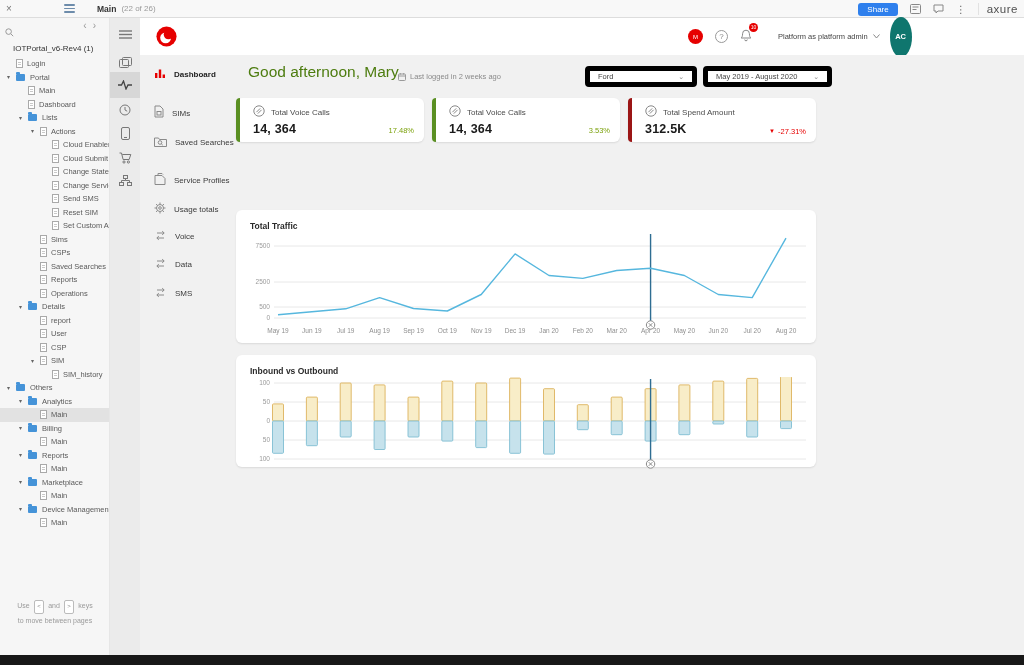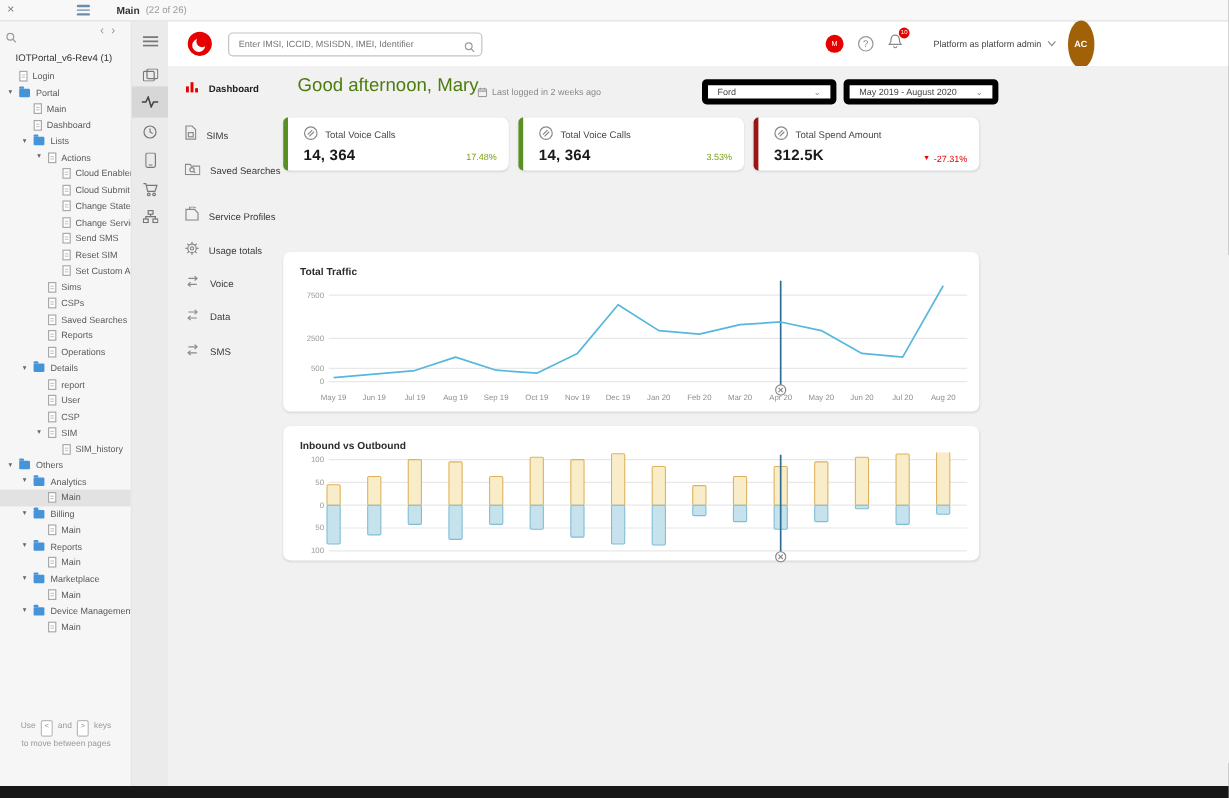--- a/index.html
+++ b/index.html
@@ -54,21 +54,21 @@
   .gsearch .mag{position:absolute;right:6px;top:5px;}
   .hdr-right{position:absolute;left:548px;top:0;height:37px;display:flex;align-items:center;gap:0;}
   .alert-circle{width:15px;height:15px;border-radius:50%;background:#e60000;color:#fff;font-size:6px;
     display:flex;align-items:center;justify-content:center;margin-right:12px;cursor:pointer;}
   .help-circ{width:13px;height:13px;border-radius:50%;border:1px solid #999;color:#888;font-size:8px;
     display:flex;align-items:center;justify-content:center;margin-right:12px;cursor:pointer;}
   .bell-wrap{position:relative;margin-right:26px;cursor:pointer;}
   .bell-badge{position:absolute;right:-6px;top:-5px;min-width:9px;height:9px;border-radius:5px;background:#e60000;
     color:#fff;font-size:5px;display:flex;align-items:center;justify-content:center;padding:0 1px;}
   .account{display:flex;align-items:center;gap:5px;font-size:7.5px;color:#444;cursor:pointer;margin-right:10px;}
-  .avatar{width:22px;height:40px;border-radius:50%;background:#a16207;color:#fff;font-size:7.5px;font-weight:bold;
+  .avatar{width:22px;height:40px;border-radius:50%;background:#0f766e;color:#fff;font-size:7.5px;font-weight:bold;
     display:flex;align-items:center;justify-content:center;cursor:pointer;}
   
   .appbody{position:absolute;left:140px;top:55px;width:884px;height:600px;background:#f1f1f1;}
   .navitem{position:absolute;left:14px;display:flex;align-items:center;gap:8px;cursor:pointer;}
   .navitem .nlabel{font-size:8px;color:#3a3a3a;}
   .navitem.active .nlabel{font-weight:bold;color:#222;}
   .content{position:absolute;inset:0;}
   .greeting{position:absolute;left:108px;top:8px;font-size:15.5px;color:#4d7c0f;}
   .lastlog{position:absolute;left:258px;top:17px;display:flex;align-items:center;gap:4px;font-size:7.5px;color:#8a8a8a;}
   .selectbox{position:absolute;top:11px;height:21px;background:#fff;border:5px solid #000000;border-radius:4px;
@@ -100,20 +100,37 @@
 
   <div class="topbar">
     <span class="tb-close">×</span>
     <span class="tb-burger">
         <i></i>
         <i></i>
         <i></i>
       </span>
     <span class="tb-title">Main</span>
     <span class="tb-count">(22 of 26)</span>
+    <div class="tb-right">
+      <button class="share-btn">Share</button>
+      <span class="tb-ic">
+        <svg width="11" height="10" viewBox="0 0 11 10">
+            <rect x="0.5" y="0.5" width="10" height="9" rx="1" fill="none" stroke="currentColor"></rect>
+            <line x1="2.5" y1="3" x2="8.5" y2="3" stroke="currentColor"></line>
+            <line x1="2.5" y1="5.5" x2="6.5" y2="5.5" stroke="currentColor"></line>
+          </svg>
+      </span>
+      <span class="tb-ic">
+        <svg width="11" height="10" viewBox="0 0 11 10">
+            <path d="M1 1 h9 v6 h-5 l-2 2 v-2 h-2 z" fill="none" stroke="currentColor"></path>
+          </svg>
+      </span>
+      <span class="kebab">⋮</span>
+      <span class="brand">axure</span>
+    </div>
   </div>
 
   <div class="sidebar">
     <div class="sb-head">
       <span class="sb-search">
         <svg width="9" height="9" viewBox="0 0 9 9">
             <circle cx="3.6" cy="3.6" r="2.8" fill="none" stroke="#999"></circle>
             <line x1="5.8" y1="5.8" x2="8.2" y2="8.2" stroke="#999"></line>
           </svg>
       </span>
@@ -369,29 +386,20 @@
   </div>
 
   <div class="appheader">
     <span class="voda-logo">
       <svg width="21" height="21" viewBox="0 0 24 24">
         <circle cx="12" cy="12" r="11.5" fill="#e60000"></circle>
         <circle cx="11" cy="13.5" r="6.2" fill="#ffffff"></circle>
         <circle cx="14.2" cy="9.8" r="5.4" fill="#e60000"></circle>
       </svg>
     </span>
-    <div class="gsearch">
-      <input type="text" placeholder="Enter IMSI, ICCID, MSISDN, IMEI, Identifier" style="">
-      <span class="mag">
-        <svg width="9" height="9" viewBox="0 0 9 9">
-            <circle cx="3.6" cy="3.6" r="2.8" fill="none" stroke="#9a9a9a"></circle>
-            <line x1="5.8" y1="5.8" x2="8.2" y2="8.2" stroke="#9a9a9a"></line>
-          </svg>
-      </span>
-    </div>
     <div class="hdr-right">
       <span class="alert-circle">M</span>
       <span class="help-circ">?</span>
       <span class="bell-wrap">
         <svg width="12" height="13" viewBox="0 0 12 13">
             <path d="M6 1.2 a3.4 3.4 0 0 1 3.4 3.4 c0 2.8 .7 3.6 1.5 4.4 H1.1 c.8-.8 1.5-1.6 1.5-4.4 A3.4 3.4 0 0 1 6 1.2z" fill="none" stroke="#888"></path>
             <path d="M4.7 10.5 a1.3 1.3 0 0 0 2.6 0" fill="none" stroke="#888"></path>
           </svg>
         <span class="bell-badge">10</span>
       </span>

